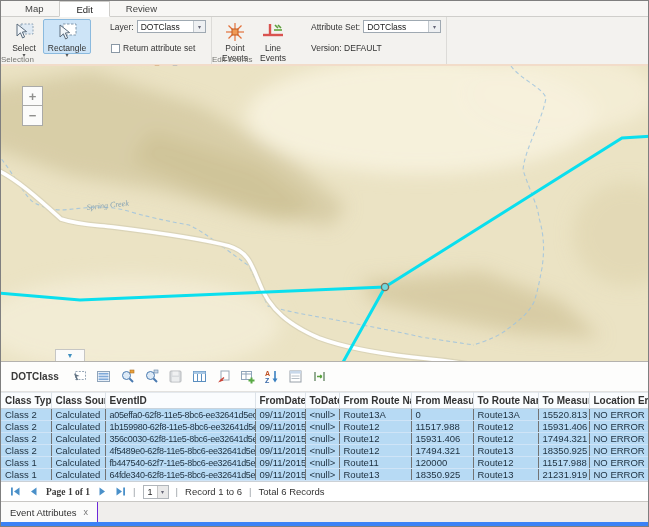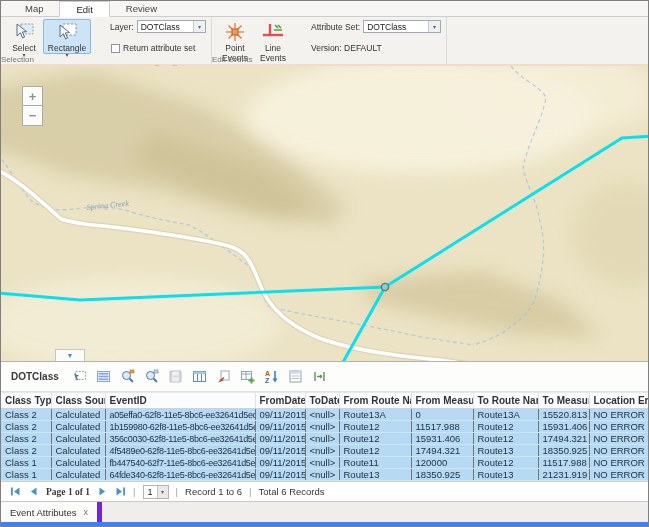--- a/index.html
+++ b/index.html
@@ -49,21 +49,21 @@
   
   .pager { height:20px; background:#fff; border-top:1px solid #ccd1d6; display:flex; align-items:center; gap:7px; padding-left:9px; font-size:9.5px; color:#333; flex:0 0 auto; }
   .pgico { width:11px; height:11px; display:inline-flex; }
   .pgsep { color:#9aa0a6; }
   .pgdrop { display:flex; align-items:center; border:1px solid #b0b5ba; background:#fff; height:14px; }
   .pgdrop .v { padding:0 4px; font-size:9px; color:#222; }
   .pgdrop .a { width:11px; height:100%; background:#e9e9e9; border-left:1px solid #c5c5c5; font-size:6px; color:#667; display:flex; align-items:center; justify-content:center; }
   .pgtext { font-weight:bold; color:#3b3b3b;font-family:Liberation Serif, serif; }
   
   .bottombar { height:21px; background:#f0eeec; border-top:1px solid #c9c7c4; display:flex; flex:0 0 auto; }
-  .btab { background:#fbfbfa; border-right:5px solid #6d28d9; display:flex; align-items:center; gap:7px; padding:0 9px; font-size:9.5px; color:#333; }
+  .btab { background:#fbfbfa; border-right:1px solid #6d28d9; display:flex; align-items:center; gap:7px; padding:0 9px; font-size:9.5px; color:#333; }
   .btab .x { color:#777; font-size:9px; }
 </style>
 </head>
 <body>
 
 <div class="app">
 
   <div class="tabbar">
     <div class="tab">Map</div>
     <div class="tab active">Edit</div>

